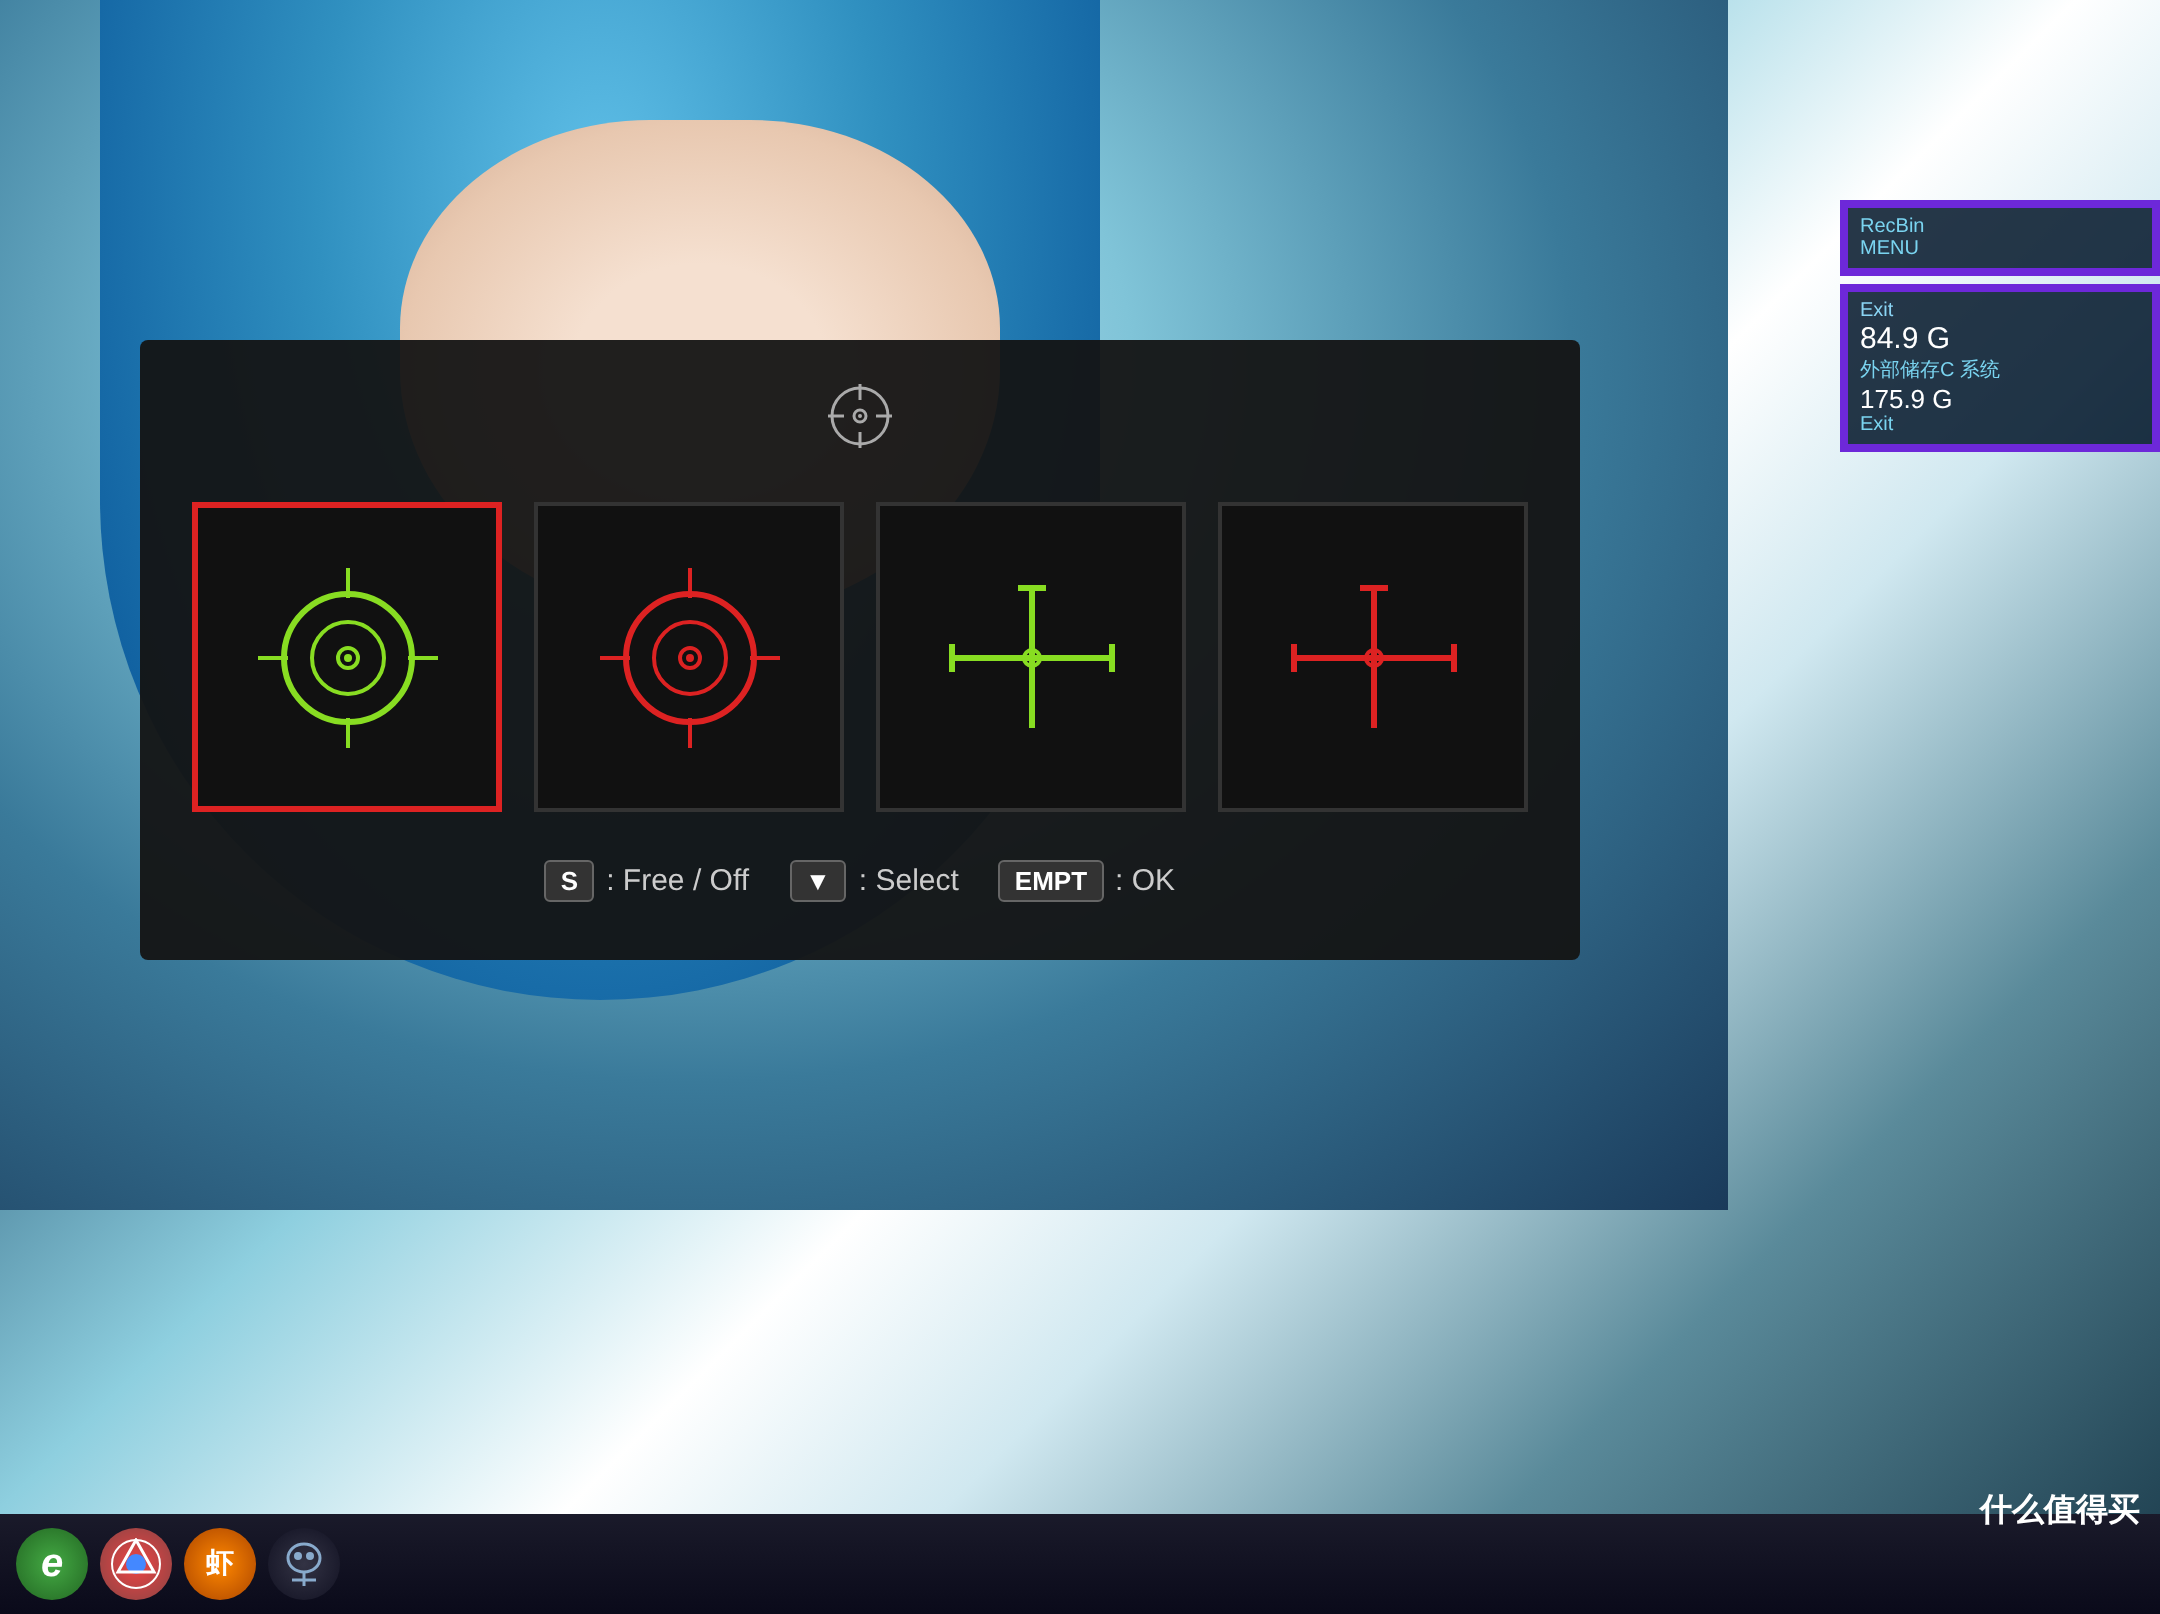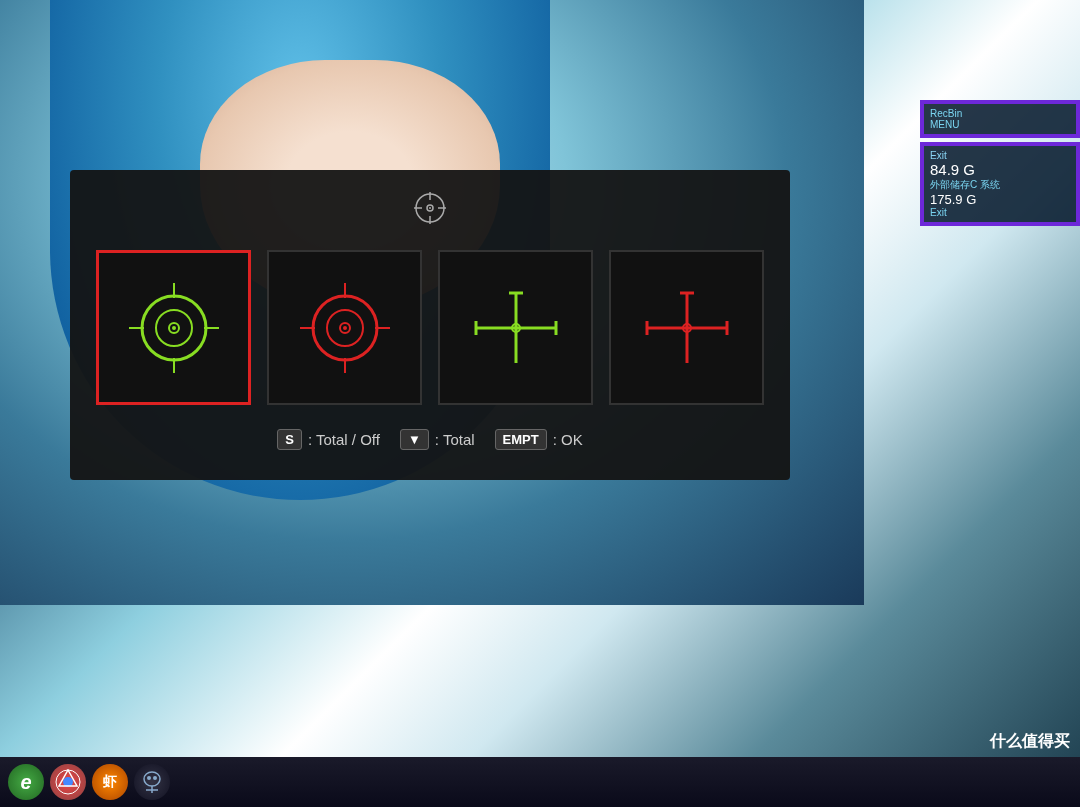--- a/index.html
+++ b/index.html
@@ -159,21 +159,21 @@
       color: #fff;
       padding: 2px 7px;
       font-size: 13px;
       border-radius: 3px;
       font-weight: bold;
     }
 
     
     .watermark {
       position: absolute;
-      bottom: 55px;
+      bottom: 41px;
       right: 10px;
       color: #fff;
       font-size: 13px;
       z-index: 30;
       text-align: left;
     }
 
     .watermark-zh {
       font-size: 16px;
       font-weight: bold;
@@ -276,25 +276,25 @@
         <circle cx="50" cy="50" r="4" fill="none" stroke="#dd2222" stroke-width="2"></circle>
         <circle cx="50" cy="50" r="1.5" fill="#dd2222"></circle>
       </svg>
     </div>
 
   </div>
 
   <div class="osd-footer">
     <span class="osd-footer-key">
       <span class="key-badge">S</span>
-      <span>: Total / Off</span>
+      <span>: Free / Off</span>
     </span>
     <span class="osd-footer-key">
       <span class="key-badge">▼</span>
-      <span>: Total</span>
+      <span>: Select</span>
     </span>
     <span class="osd-footer-key">
       <span class="key-badge">EMPT</span>
       <span>: OK</span>
     </span>
   </div>
 
 </div>
 
 <div class="taskbar">

